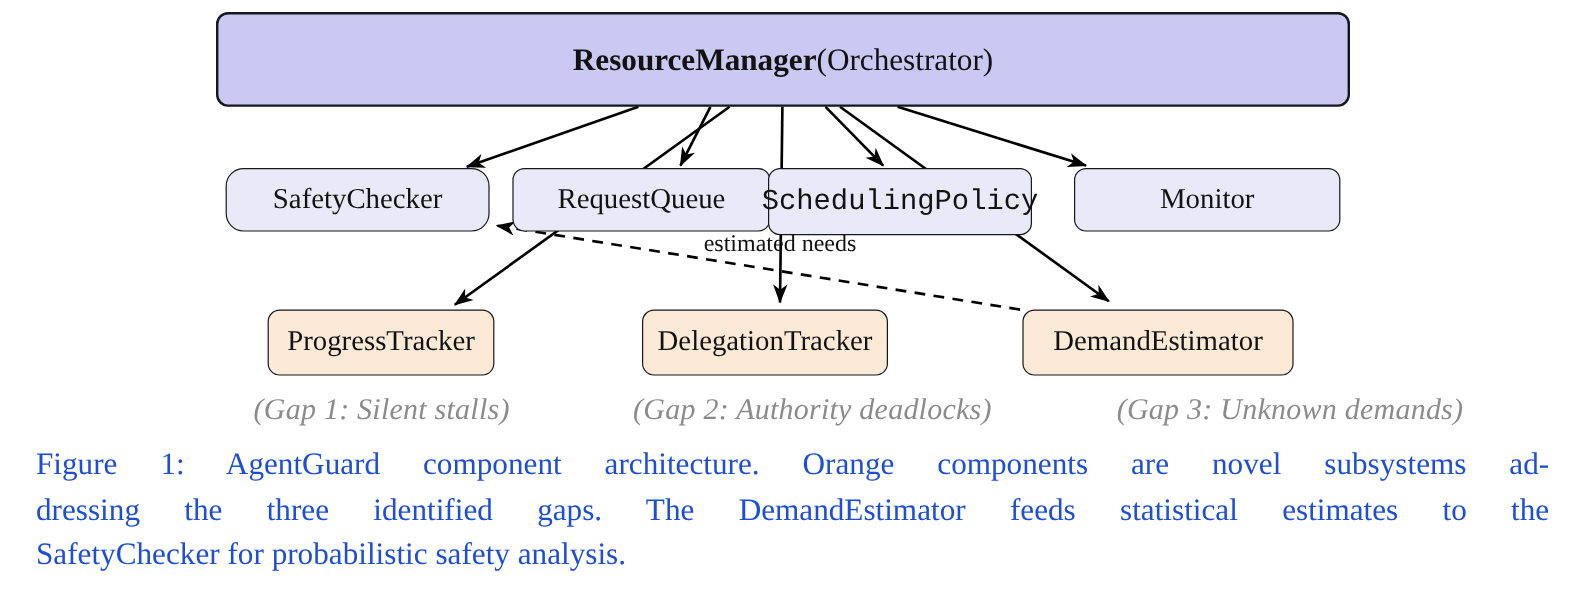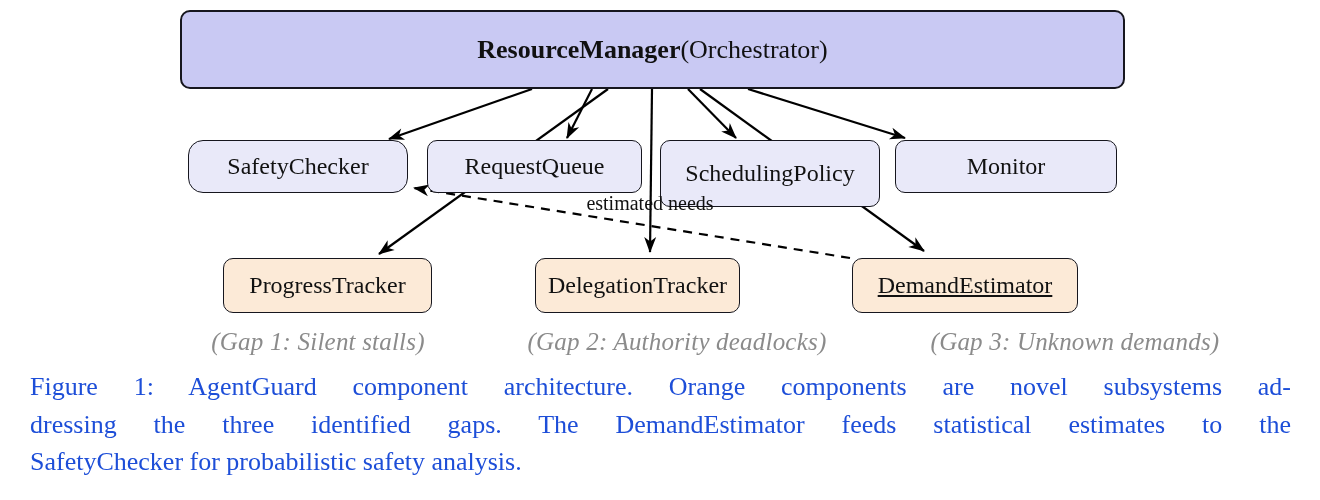--- a/index.html
+++ b/index.html
@@ -70,34 +70,34 @@
       <span class="b">ResourceManager</span>
         <span> (Orchestrator)</span>
     </div>
 
     <div class="box comp" style="left:188px; top:140px; width:220px; height:53px;border-radius:15px;">
       <span>SafetyChecker</span>
     </div>
     <div class="box comp" style="left:427px; top:140px; width:215px; height:53px;">
       <span>RequestQueue</span>
     </div>
-    <div class="box comp" style="left:660px; top:140px; width:220px; height:67px;">
+    <div class="box comp" style="left:640px; top:140px; width:220px; height:56px;font-family:Liberation Mono, monospace;">
       <span>SchedulingPolicy</span>
     </div>
     <div class="box comp" style="left:895px; top:140px; width:222px; height:53px;text-align:center;">
       <span>Monitor</span>
     </div>
 
-    <div class="box novel" style="left:223px; top:258px; width:209px; height:55px;">
+    <div class="box novel" style="left:223px; top:258px; width:189px; height:55px;">
       <span>ProgressTracker</span>
     </div>
     <div class="box novel" style="left:535px; top:258px; width:205px; height:55px;">
       <span>DelegationTracker</span>
     </div>
-    <div class="box novel" style="left:852px; top:258px; width:226px; height:55px;text-decoration:underline;">
+    <div class="box novel" style="left:852px; top:258px; width:226px; height:55px;">
       <span>DemandEstimator</span>
     </div>
 
     <div class="gap-label" style="left:318px;">(Gap 1: Silent stalls)</div>
     <div class="gap-label" style="left:677px;">(Gap 2: Authority deadlocks)</div>
     <div class="gap-label" style="left:1075px;">(Gap 3: Unknown demands)</div>
 
     <div class="edge-label">estimated needs</div>
 
   </div>

